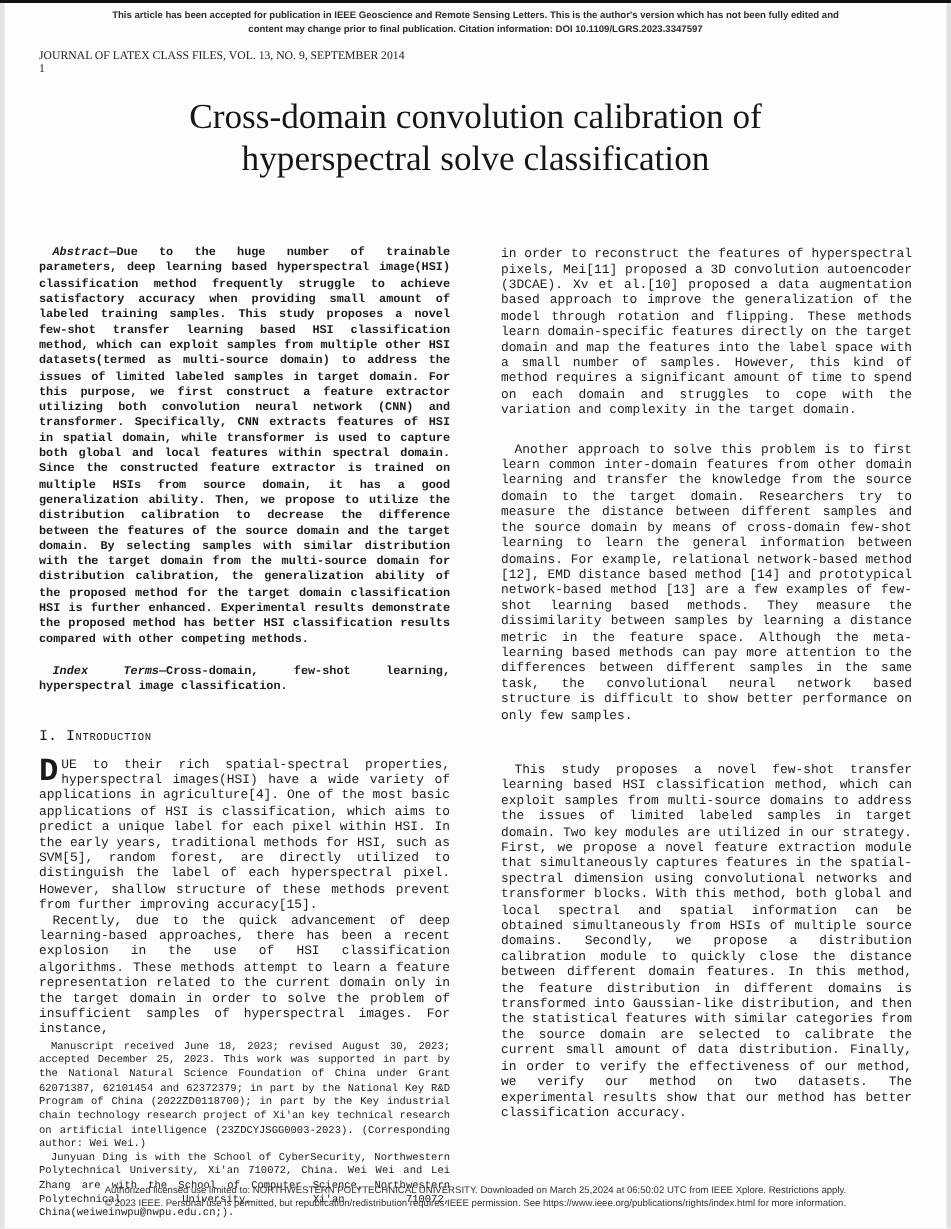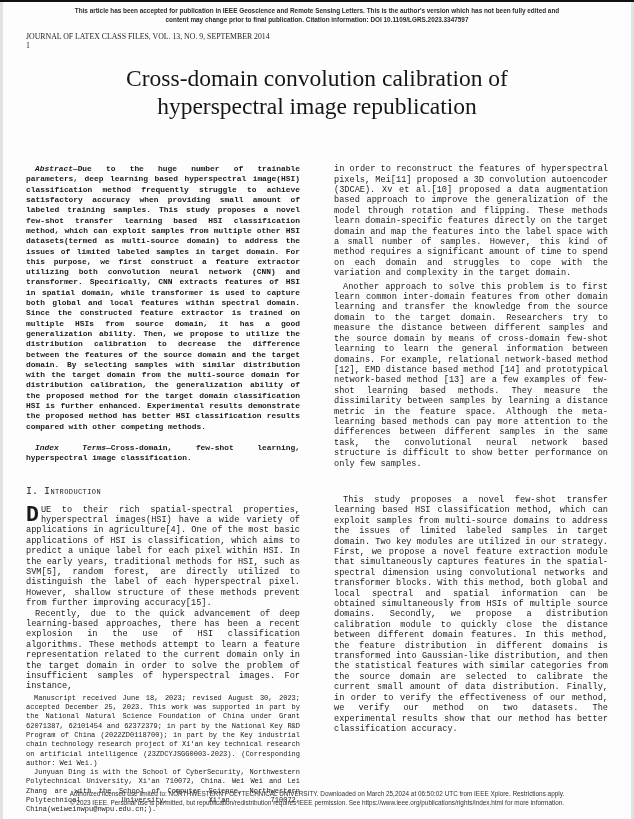--- a/index.html
+++ b/index.html
@@ -100,21 +100,21 @@
   .body-par.first { margin-top: 8px; }
   .body-par.indent { text-indent: 9px; }
   .dropcap {
     float: left;
     font-size: 21.5px;
     line-height: 18px;
     padding: 1px 2px 0 0;
     font-weight: bold;
   }
 
-  .rc-p2 { margin-top: 3px; }
+  .rc-p2 { margin-top: 16px; }
   .rc-p3 { margin-top: 26px; }
 
   .footnote {
     margin-top: 2px;
     font-size: 7px;
     line-height: 9.3px;
     text-align: justify;
     color: #1a1a1a;
   }
   .footnote p { margin: 0; text-indent: 8px; }
@@ -142,21 +142,21 @@
     <div>content may change prior to final publication. Citation information: DOI 10.1109/LGRS.2023.3347597</div>
   </div>
 
   <div class="journal-row">
     <span>JOURNAL OF LATEX CLASS FILES, VOL. 13, NO. 9, SEPTEMBER 2014</span>
     <span>1</span>
   </div>
 
   <div class="paper-title">
     <div>Cross-domain convolution calibration of</div>
-    <div>hyperspectral image republication</div>
+    <div>hyperspectral solve classification</div>
   </div>
 
 
   <div class="columns">
 
     <div class="col">
       <div class="abstract-block">
         <span class="block-label">Abstract</span><span>—Due to the huge number of trainable parameters, deep learning based hyperspectral image(HSI) classification method frequently struggle to achieve satisfactory accuracy when providing small amount of labeled training samples. This study proposes a novel few-shot transfer learning based HSI classification method, which can exploit samples from multiple other HSI datasets(termed as multi-source domain) to address the issues of limited labeled samples in target domain. For this purpose, we first construct a feature extractor utilizing both convolution neural network (CNN) and transformer. Specifically, CNN extracts features of HSI in spatial domain, while transformer is used to capture both global and local features within spectral domain. Since the constructed feature extractor is trained on multiple HSIs from source domain, it has a good generalization ability. Then, we propose to utilize the distribution calibration to decrease the difference between the features of the source domain and the target domain. By selecting samples with similar distribution with the target domain from the multi-source domain for distribution calibration, the generalization ability of the proposed method for the target domain classification HSI is further enhanced. Experimental results demonstrate the proposed method has better HSI classification results compared with other competing methods.</span>
       </div>
 

